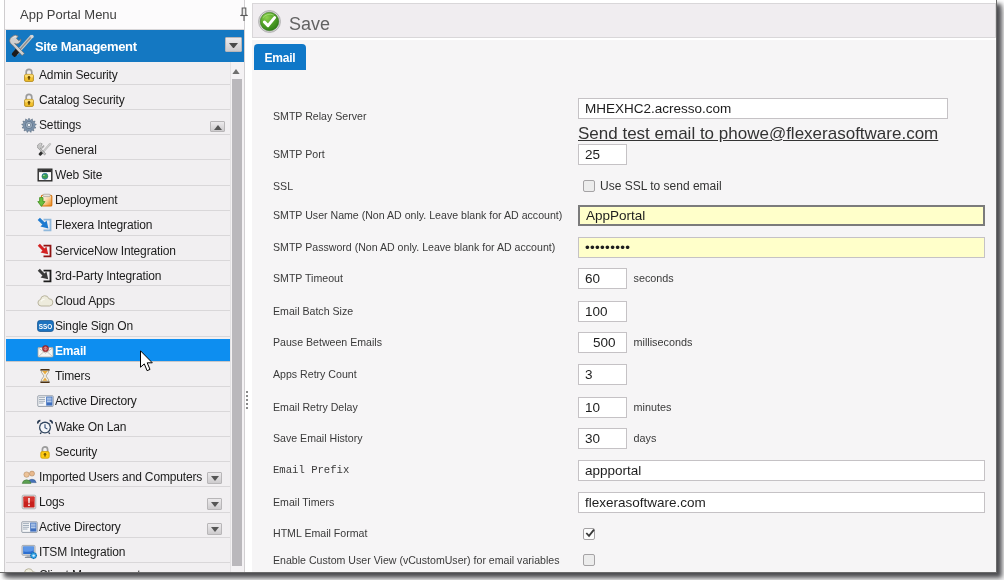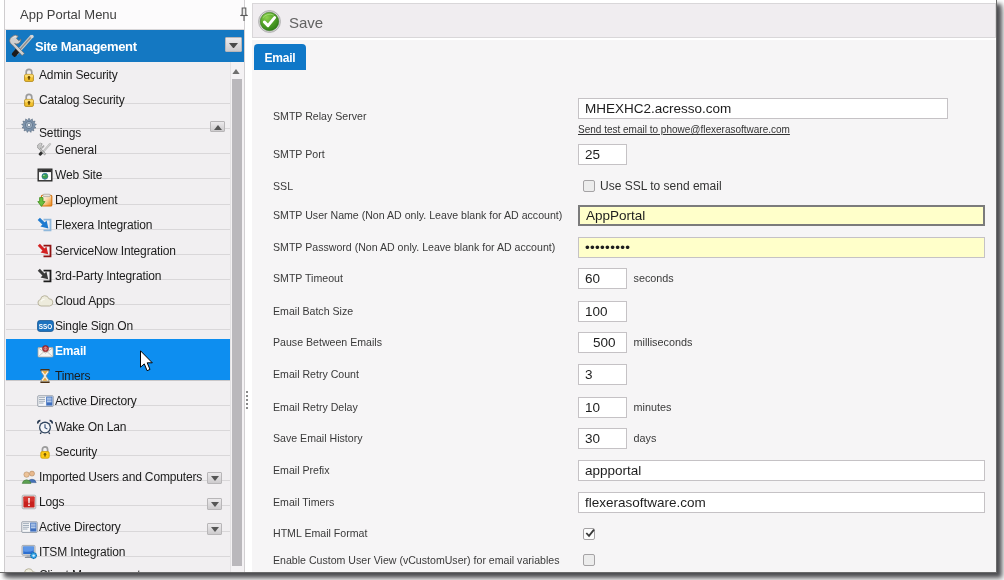--- a/index.html
+++ b/index.html
@@ -1,29 +1,29 @@
 <!DOCTYPE html>
 <html><head><meta charset="utf-8"><style>html,body{margin:0;padding:0;width:1004px;height:580px;overflow:hidden;background:#fff;font-family:"Liberation Sans",sans-serif;}
 .abs{position:absolute;}
 #win{position:absolute;left:0;top:0;width:996px;height:572px;background:#fff;border-right:1px solid #6a6a6a;border-bottom:1px solid #6a6a6a;box-shadow:4px 4px 4px rgba(40,40,45,0.72), 6px 6px 7px rgba(60,60,65,0.45);overflow:hidden;}
 #sb{position:absolute;left:4px;top:0;width:239px;height:572px;border-left:1px solid #cfcdcf;border-right:1px solid #d2d0d2;background:#f1eff1;}
 #sbhdr{position:absolute;left:0;top:0;width:239px;height:29px;background:#fcfbfc;border-bottom:1px solid #d8d6d8;}
 #sbhdr .t{position:absolute;left:15px;top:7px;font-size:13px;color:#3f3f3f;}
 #smband{position:absolute;left:1px;top:30px;width:238px;height:32px;background:#1478c2;}
 #smband .t{position:absolute;left:29px;top:8.5px;font-size:13px;font-weight:bold;color:#fff;letter-spacing:-0.35px;}
-.mrow{position:absolute;left:1px;width:224px;height:42px;border-bottom:1px solid #d9d7d9;box-sizing:border-box;}
+.mrow{position:absolute;left:1px;width:224px;height:23px;border-bottom:1px solid #d9d7d9;box-sizing:border-box;}
 .mrow .t{position:absolute;top:5.5px;font-size:12px;letter-spacing:-0.15px;color:#1c1c1c;white-space:nowrap;}
 .mrow .ic{position:absolute;top:4.5px;}
 .selrow{background:#0d8ef0;border-bottom:1px solid #c9c7c9;}
 .selrow .t{color:#fff;font-weight:bold;}
 .ddbtn{position:absolute;width:13px;height:10px;background:linear-gradient(#eceaec,#cdcbcd);border:1px solid #b8b6b8;border-radius:1px;}
 #sbscroll{position:absolute;left:225px;top:62px;width:13px;height:510px;background:#f4f2f4;border-left:1px solid #e4e2e4;}
 #sbthumb{position:absolute;left:226.5px;top:79px;width:10px;height:487px;background:#bab8bc;}
 #toolbar{position:absolute;left:252px;top:3px;width:744px;height:35px;background:#f0edf0;border:1px solid #d9d7d9;box-sizing:border-box;}
-#toolbar .t{position:absolute;left:36px;top:10px;font-size:15px;color:#636363;text-align:center;}
+#toolbar .t{position:absolute;left:36px;top:10px;font-size:18px;color:#636363;text-align:center;}
 #tab{position:absolute;left:254px;top:44px;width:52px;height:26px;background:#0f78c8;border-radius:4px 4px 0 0;z-index:3;}
 #tab .t{position:absolute;width:52px;text-align:center;top:6.5px;font-size:12px;letter-spacing:-0.2px;font-weight:bold;color:#fff;}
 #content{position:absolute;left:252px;top:40px;width:744px;height:532px;background:#f6f5f6;}
 .lbl{position:absolute;left:273px;font-size:10.6px;color:#3a3a3a;white-space:nowrap;}
 .unit{position:absolute;font-size:10.8px;color:#3a3a3a;}
 .inp{position:absolute;left:578px;height:21px;background:#fff;border:1px solid #c5c2c5;box-sizing:border-box;font-size:13.5px;color:#1d1d1d;line-height:19px;padding-left:6px;white-space:nowrap;}
 .yellow{background:#ffffca;}
 .cb{position:absolute;left:583px;width:12px;height:12px;background:#ececec;border:1px solid #a5a3a5;border-radius:2px;box-sizing:border-box;}
 </style></head><body>
 <div id="win">
@@ -75,21 +75,21 @@
         <span class="t" style="left:33px;top:5.5px;">Catalog Security</span>
       </div>
       <div class="mrow" style="top:112.30px;">
         <span class="ic" style="left:15px;top:4.5px;"><svg width="16" height="16" viewBox="0 0 16 16">
             <g fill="#7d94ad" stroke="#57697e" stroke-width="0.6">
               <path d="M8 1.2 9.3 3.4 11.3 1.9 11.6 4.5 14.1 4.1 13 6.5 15.4 7.4 13.3 8.9 14.9 11 12.3 11.3 12.9 13.9 10.5 12.9 9.9 15.4 8 13.5 6.1 15.4 5.5 12.9 3.1 13.9 3.7 11.3 1.1 11 2.7 8.9 0.6 7.4 3 6.5 1.9 4.1 4.4 4.5 4.7 1.9 6.7 3.4 Z"></path>
             </g>
             <circle cx="8" cy="8" r="3.6" fill="#9db0c4" stroke="#57697e" stroke-width="0.7"></circle>
             <circle cx="8" cy="8" r="1.7" fill="#e9edf2" stroke="#57697e" stroke-width="0.6"></circle>
           </svg></span>
-        <span class="t" style="left:33px;top:5.5px;margin-top:8px;">Settings</span>
+        <span class="t" style="left:33px;top:5.5px;">Settings</span>
         <div class="ddbtn" style="left:204px;top:9px;width:13px;height:9px;">
           <svg style="position:absolute;left:2.5px;top:2.5px" width="8" height="5" viewBox="0 0 8 5">
             <path d="M0 5h8L4 0Z" fill="#555"></path>
           </svg>
         </div>
       </div>
       <div class="mrow" style="top:137.45px;">
         <span class="ic" style="left:31px;top:4.5px;"><svg width="15" height="15" viewBox="0 0 26 26">
             <path d="M23 3 7 21" stroke="#b4b4b4" stroke-width="3.4"></path>
             <path d="M23 3 7 21" stroke="#e2e2e2" stroke-width="1.4"></path>
@@ -315,47 +315,47 @@
 <path d="M4.8 7.8a8.6 8.6 0 0 1 11-2.6" stroke="#b8e890" stroke-width="1" fill="none" opacity="0.65"></path>
 </svg>
       <span class="t">Save</span>
     </div>
     <div id="tab">
       <div class="t">Email</div>
     </div>
     <div id="content"></div>
     <div class="lbl" style="top:109.5px;">SMTP Relay Server</div>
     <div class="inp" style="top:98px;width:370px;">MHEXHC2.acresso.com</div>
-    <div class="abs" style="left:578px;top:124px;font-size:10px;color:#333;text-decoration:underline;">Send test email to phowe@flexerasoftware.com</div>
+    <div class="abs" style="left:578px;top:124px;font-size:17px;color:#333;text-decoration:underline;">Send test email to phowe@flexerasoftware.com</div>
     <div class="lbl" style="top:148.0px;">SMTP Port</div>
     <div class="inp" style="top:144px;width:49px;">25</div>
     <div class="lbl" style="top:179.5px;">SSL</div>
     <div class="cb" style="top:180px;background:#ececec;"></div>
     <div class="abs" style="left:600px;top:179px;font-size:12px;color:#333;">Use SSL to send email</div>
     <div class="lbl" style="top:209.0px;">SMTP User Name (Non AD only. Leave blank for AD account)</div>
     <div class="inp yellow" style="top:205px;width:407px;border:2px solid #7b7b7b;line-height:17px;">AppPortal</div>
     <div class="lbl" style="top:240.5px;">SMTP Password (Non AD only. Leave blank for AD account)</div>
     <div class="inp yellow" style="top:237px;width:407px;"><span style="letter-spacing:0.3px;">•••••••••</span></div>
     <div class="lbl" style="top:272.0px;">SMTP Timeout</div>
     <div class="inp" style="top:268px;width:49px;">60</div>
     <div class="unit" style="left:633.5px;top:272.0px;">seconds</div>
     <div class="lbl" style="top:304.5px;">Email Batch Size</div>
     <div class="inp" style="top:300.5px;width:49px;">100</div>
     <div class="lbl" style="top:336.0px;">Pause Between Emails</div>
     <div class="inp" style="top:332px;width:49px;padding-left:14px;">500</div>
     <div class="unit" style="left:633.5px;top:336.0px;">milliseconds</div>
-    <div class="lbl" style="top:368.0px;">Email Retry Count</div>
+    <div class="lbl" style="top:368.0px;">Apps Retry Count</div>
     <div class="inp" style="top:364px;width:49px;">3</div>
     <div class="lbl" style="top:400.5px;">Email Retry Delay</div>
     <div class="inp" style="top:396.5px;width:49px;">10</div>
     <div class="unit" style="left:633.5px;top:400.5px;">minutes</div>
     <div class="lbl" style="top:432.0px;">Save Email History</div>
     <div class="inp" style="top:428px;width:49px;">30</div>
     <div class="unit" style="left:633.5px;top:432.0px;">days</div>
-    <div class="lbl" style="top:464.0px;">Email Prefix</div>
+    <div class="lbl" style="top:464.0px;font-family:Liberation Mono, monospace;">Email Prefix</div>
     <div class="inp" style="top:460px;width:407px;">appportal</div>
     <div class="lbl" style="top:496.0px;">Email Timers</div>
     <div class="inp" style="top:492px;width:407px;">flexerasoftware.com</div>
     <div class="lbl" style="top:527.0px;text-align:center;">HTML Email Format</div>
     <div class="cb" style="top:527.5px;background:#fdfdfd;"></div>
     <svg class="abs" style="left:584px;top:526.5px" width="12" height="12" viewBox="0 0 12 12">
       <path d="M2.3 6 5 8.8 10 2.6" fill="none" stroke="#3a3a3a" stroke-width="1.8"></path>
     </svg>
     <div class="lbl" style="top:553.5px;">Enable Custom User View (vCustomUser) for email variables</div>
     <div class="cb" style="top:554px;background:#ececec;"></div>

